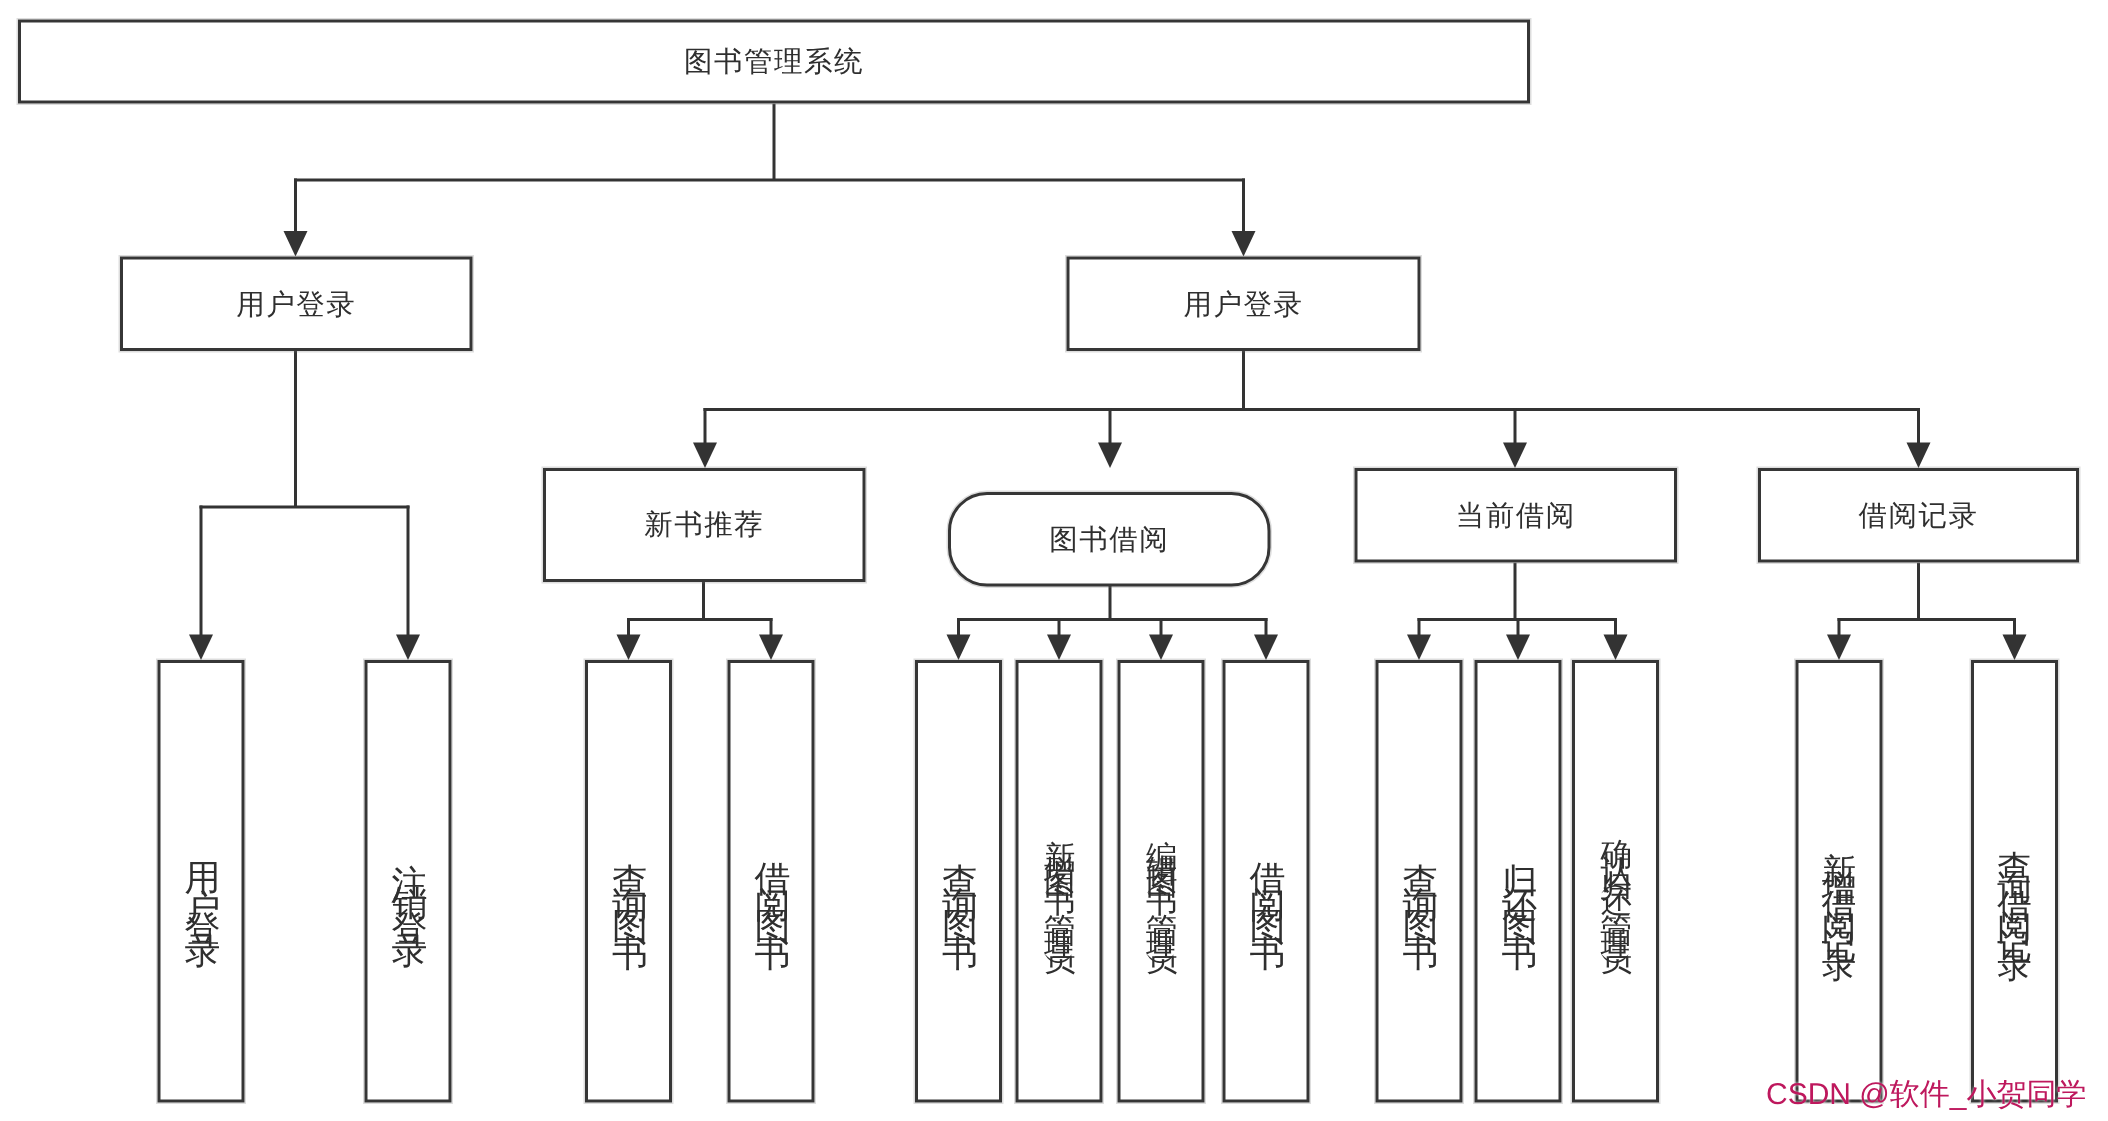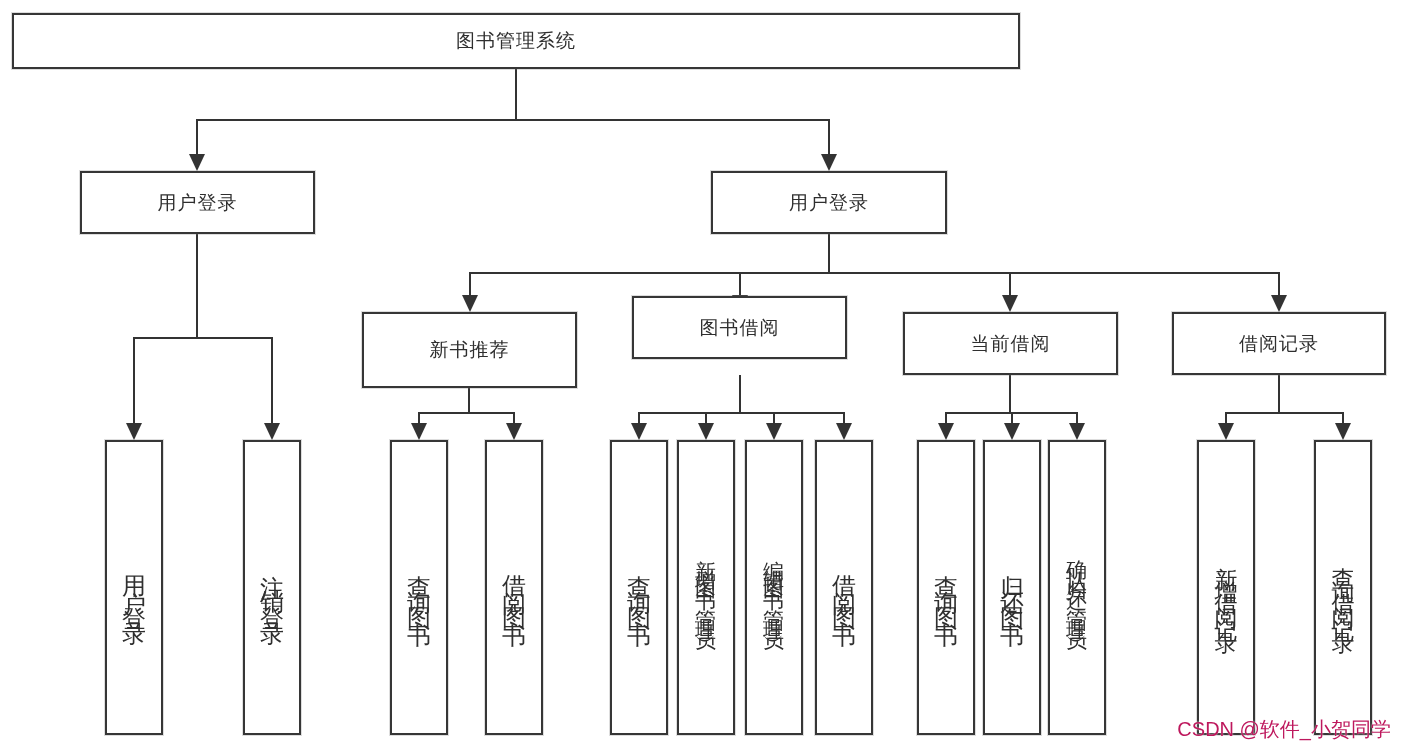--- a/index.html
+++ b/index.html
@@ -129,21 +129,21 @@
   <div class="box hbox" style="left:80px; top:171px; width:235px; height:63px;">
     <span>用户登录</span>
   </div>
   <div class="box hbox" style="left:711px; top:171px; width:236px; height:63px;">
     <span>用户登录</span>
   </div>
 
   <div class="box hbox" style="left:362px; top:312px; width:215px; height:76px;font-family:Liberation Serif, serif;">
     <span>新书推荐</span>
   </div>
-  <div class="box hbox" style="left:632px; top:296px; width:215px; height:63px;">
+  <div class="box hbox" style="left:632px; top:328px; width:215px; height:63px;border-radius:26px;">
     <span>图书借阅</span>
   </div>
   <div class="box hbox" style="left:903px; top:312px; width:215px; height:63px;">
     <span>当前借阅</span>
   </div>
   <div class="box hbox" style="left:1172px; top:312px; width:214px; height:63px;justify-content:center;">
     <span>借阅记录</span>
   </div>
 
   <div class="box vbox v-short" style="left:105px;">

